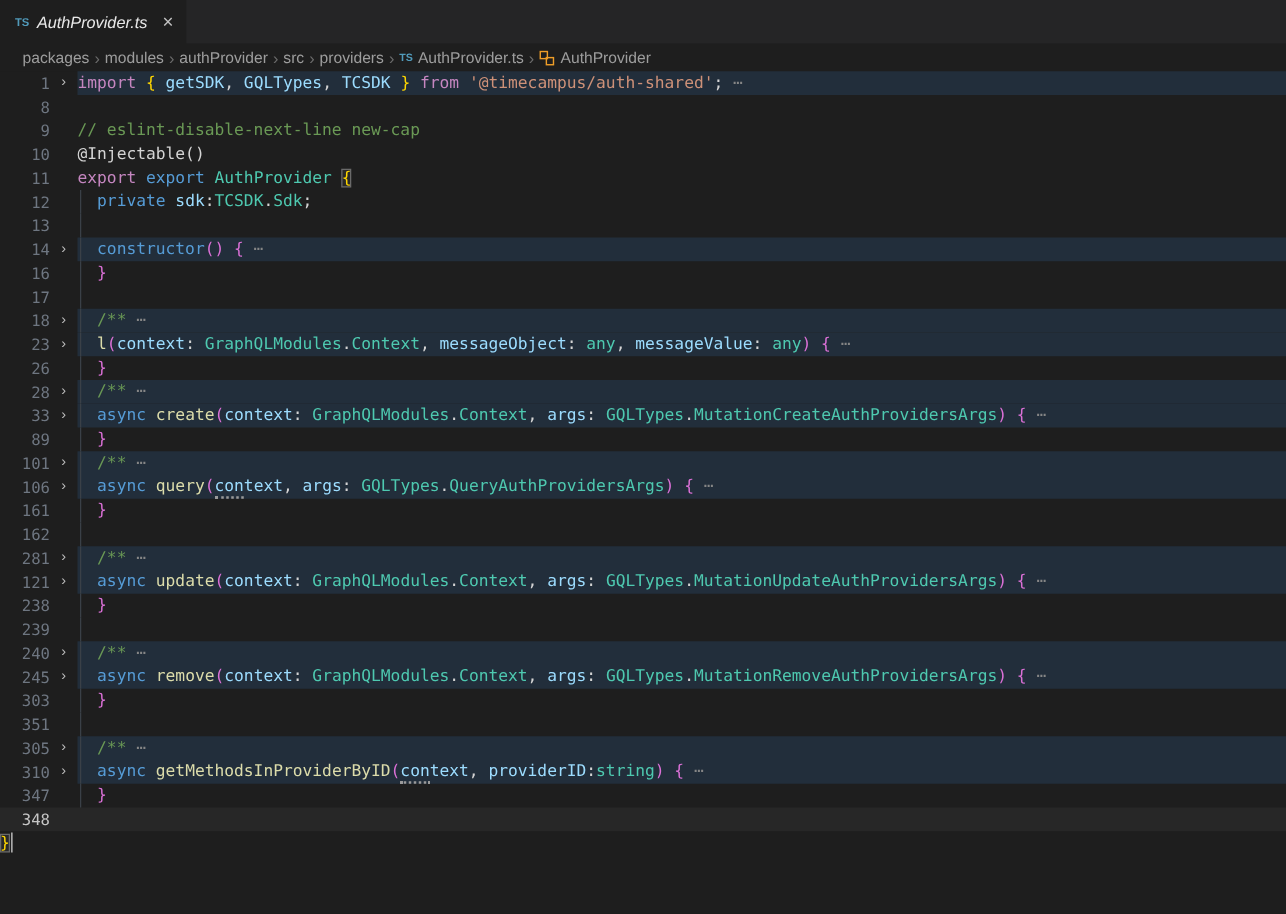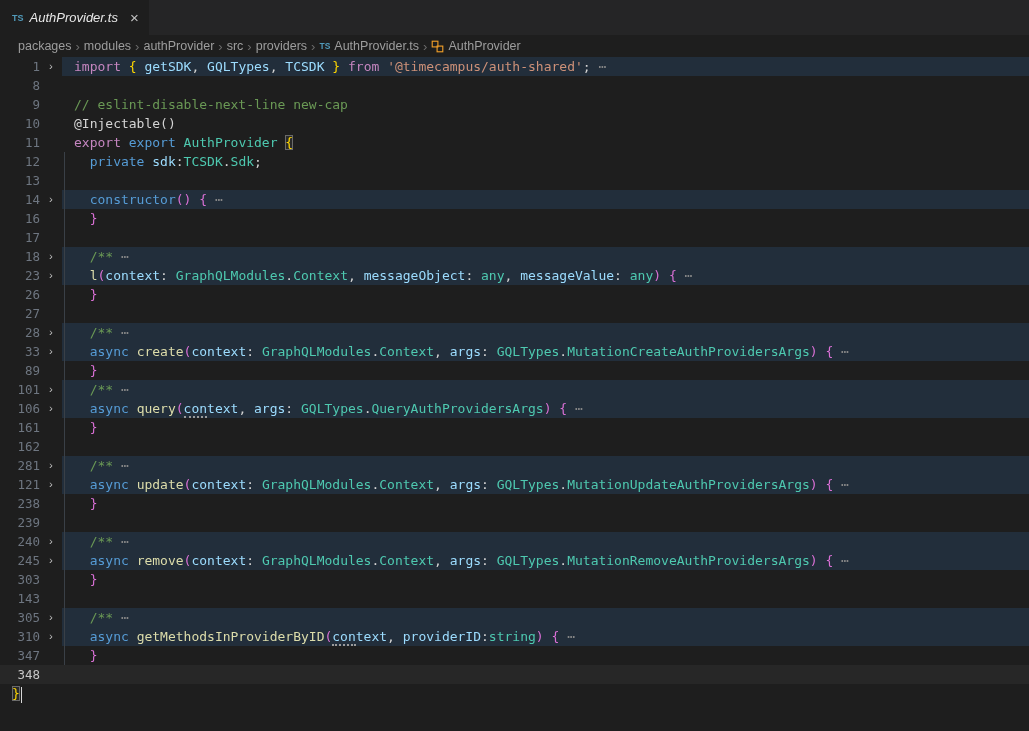--- a/index.html
+++ b/index.html
@@ -18,21 +18,21 @@
   .crumb{cursor:pointer;display:inline-flex;align-items:center;gap:4px;}
   .csep{color:#6b6b6b;margin:0 4px;font-size:13px;}
   .crumb .ticon{font-size:8.5px;}
 
   
   .editor{position:relative;font-family:"DejaVu Sans Mono","Liberation Mono",monospace;font-size:13px;}
   .row{display:flex;height:19px;line-height:19px;}
   .gutter{flex:none;width:62px;display:flex;}
   .num{width:40px;text-align:right;color:#6e7681;font-size:12.5px;}
   .chev{width:22px;text-align:center;color:#bdbdbd;font-size:11.5px;cursor:pointer;font-family:"Liberation Sans",sans-serif;}
-  .code{flex:1;position:relative;white-space:pre;padding-left:12px;color:#d4d4d4;cursor:text;}
+  .code{flex:1;position:relative;white-space:pre;padding-left:0;color:#d4d4d4;cursor:text;}
   .row.hl .code{background:#222e3b;}
   .row.active{background:rgba(255,255,255,.045);flex-direction:column;}
   .row.active .num{color:#c6c6c6;}
   .guide{position:absolute;left:2px;top:0;bottom:0;border-left:1px solid #3a4047;}
 
   
   .kw{color:#c586c0;}   .kw2{color:#569cd6;}  .fn{color:#dcdcaa;}
   .var{color:#9cdcfe;}  .type{color:#4ec9b0;} .str{color:#ce9178;}
   .cm{color:#6a9955;}   .pl{color:#d4d4d4;}
   .b1{color:#ffd700;}   .b2{color:#da70d6;}
@@ -175,27 +175,20 @@
       </div>
       <div class="code"><span class="guide"></span><span class="pl">  </span><span class="fn">l</span><span class="b2">(</span><span class="var">context</span><span class="pl">: </span><span class="type">GraphQLModules</span><span class="pl">.</span><span class="type">Context</span><span class="pl">, </span><span class="var">messageObject</span><span class="pl">: </span><span class="type">any</span><span class="pl">, </span><span class="var">messageValue</span><span class="pl">: </span><span class="type">any</span><span class="b2">)</span><span class="pl"> </span><span class="b2">{</span><span class="pl"> </span><span class="el">⋯</span></div>
     </div>
     <div class="row">
       <div class="gutter">
         <span class="num">26</span>
         <span class="chev"></span>
       </div>
       <div class="code"><span class="guide"></span><span class="pl">  </span><span class="b2">}</span></div>
     </div>
-    <div class="row">
-      <div class="gutter">
-        <span class="num">27</span>
-        <span class="chev"></span>
-      </div>
-      <div class="code"><span class="guide"></span></div>
-    </div>
     <div class="row hl">
       <div class="gutter">
         <span class="num">28</span>
         <span class="chev">›</span>
       </div>
       <div class="code"><span class="guide"></span><span class="pl">  </span><span class="cm">/**</span><span class="pl"> </span><span class="el">⋯</span></div>
     </div>
     <div class="row hl">
       <div class="gutter">
         <span class="num">33</span>
@@ -282,21 +275,21 @@
     </div>
     <div class="row">
       <div class="gutter">
         <span class="num">303</span>
         <span class="chev"></span>
       </div>
       <div class="code"><span class="guide"></span><span class="pl">  </span><span class="b2">}</span></div>
     </div>
     <div class="row">
       <div class="gutter">
-        <span class="num">143</span>
+        <span class="num">351</span>
         <span class="chev"></span>
       </div>
       <div class="code"><span class="guide"></span></div>
     </div>
     <div class="row hl">
       <div class="gutter">
         <span class="num">305</span>
         <span class="chev">›</span>
       </div>
       <div class="code"><span class="guide"></span><span class="pl">  </span><span class="cm">/**</span><span class="pl"> </span><span class="el">⋯</span></div>

